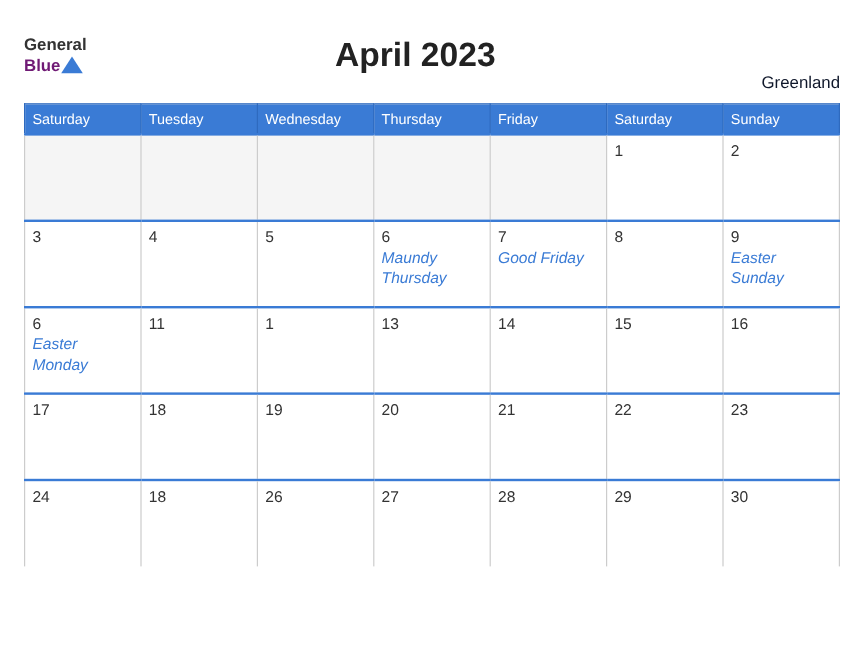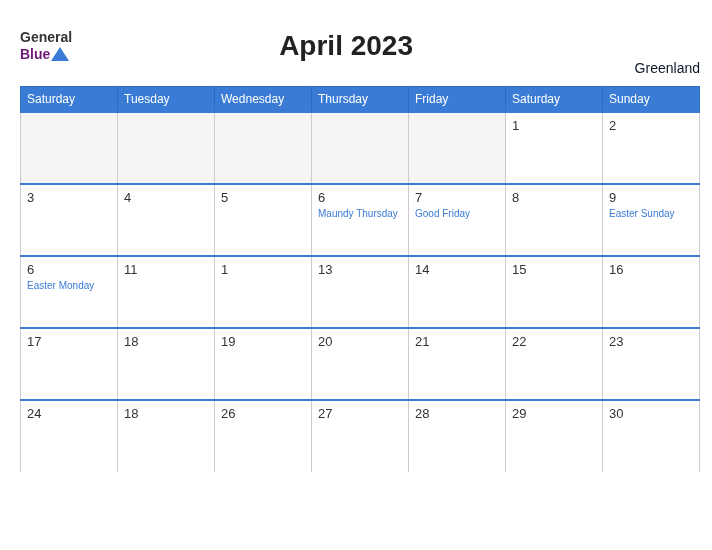--- a/index.html
+++ b/index.html
@@ -71,24 +71,25 @@
     .calendar tbody tr td:first-child {
       border-left: 1px solid #ccc;
     }
     .cell-day {
       font-size: 13px;
       color: #333;
       display: block;
       margin-bottom: 2px;
     }
     .cell-event {
-      font-size: 10px;
+      font-size: 13px;
       color: #3a7bd5;
       display: block;
       line-height: 1.3;
+      font-style: italic;
     }
     .empty-cell {
       background: #f5f5f5;
     }
     
     .logo-wrap {
       display: flex;
       align-items: flex-end;
     }
     .triangle {

